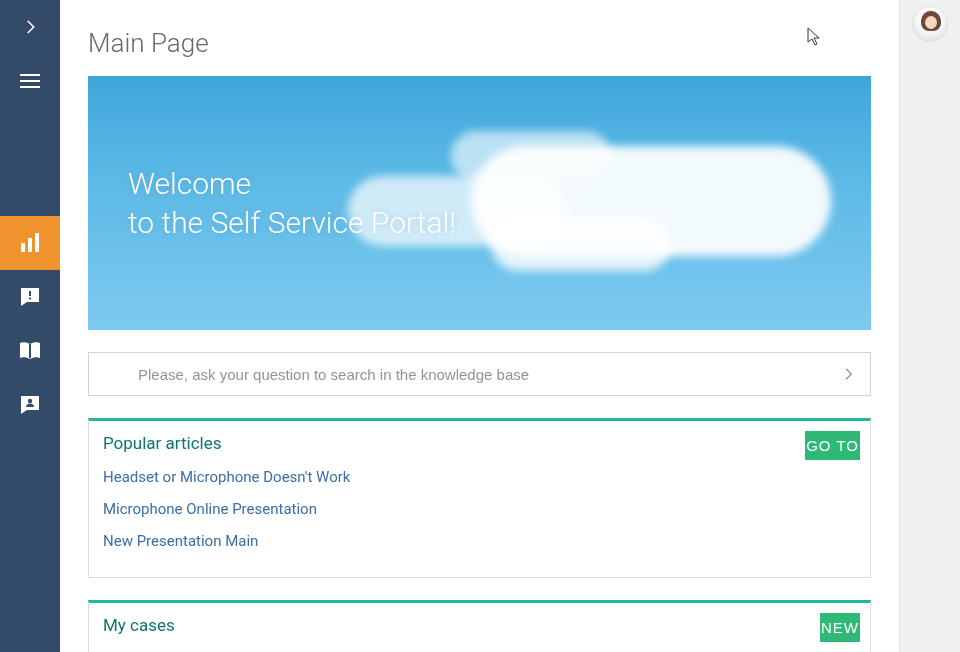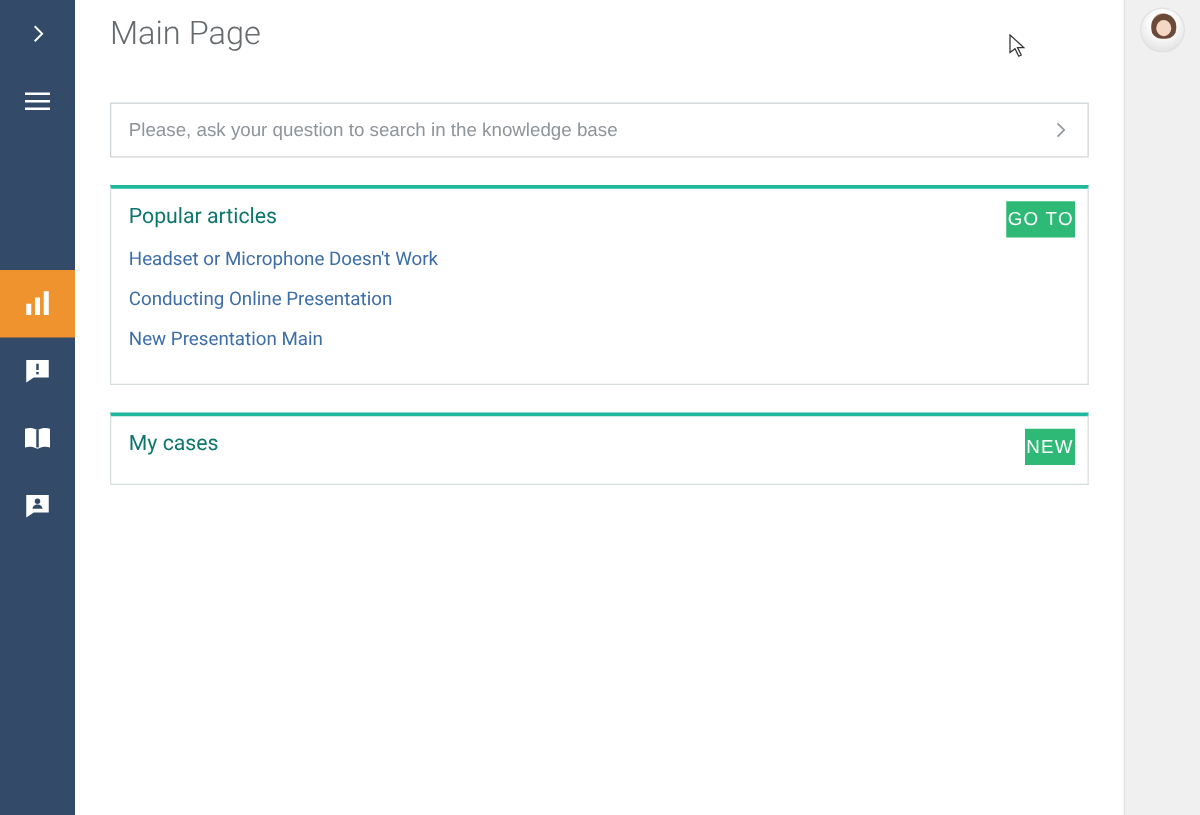--- a/index.html
+++ b/index.html
@@ -42,20 +42,21 @@
       background: #fff;
       overflow-y: auto;
       border-right: 1px solid #e0e0e0;
       padding-bottom: 20px;
     }
     .page-title {
       font-size: 26px;
       font-weight: 300;
       color: #666a6d;
       padding: 12px 28px 18px;
+      margin-top: 16px;
     }
     .content-wrap { padding: 0 28px; }
     .banner {
       width: 100%;
       height: 254px;
       background: linear-gradient(to bottom, #3fa6db 0%, #5cb9e6 40%, #7dcaf0 100%);
       position: relative;
       overflow: hidden;
     }
     .cloud {
@@ -79,20 +80,21 @@
       z-index: 2;
       text-shadow: 0 0 6px rgba(60,120,160,0.25);
     }
     .search-row {
       margin-top: 22px;
       display: flex;
       align-items: stretch;
       border: 1px solid #cfd4d8;
       background: #fff;
       height: 44px;
+      padding-left: 35px;
     }
     .search-input {
       flex: 1;
       border: none;
       outline: none;
       font-size: 15px;
       padding: 0 14px;
       color: #555;
       background: transparent;
     }
@@ -215,35 +217,45 @@
         <circle cx="12" cy="8" r="2.2" fill="#334b68"></circle>
         <path d="M8 14c0-2.2 1.8-3.5 4-3.5s4 1.3 4 3.5" fill="#334b68"></path>
       </svg>
   </div>
 </div>
 
 <div class="main">
   <div class="page-title">Main Page</div>
 
   <div class="content-wrap">
+    <div class="banner">
+      <div class="cloud c1"></div>
+      <div class="cloud c2"></div>
+      <div class="cloud c3"></div>
+      <div class="cloud c4"></div>
+      <div class="banner-text">
+        <div>Welcome</div>
+        <div>to the Self Service Portal!</div>
+      </div>
+    </div>
 
     <div class="search-row">
       <input class="search-input" type="text" placeholder="Please, ask your question to search in the knowledge base" style="">
       <div class="search-go">
         <svg viewBox="0 0 24 24" width="16" height="16" fill="none" stroke="currentColor" stroke-width="2">
             <polyline points="9 4 17 12 9 20"></polyline>
           </svg>
       </div>
     </div>
 
     <div class="panel">
       <div class="panel-title">Popular articles</div>
       <button class="panel-btn">GO TO</button>
       <a href="#" class="article-link">Headset or Microphone Doesn't Work</a>
-      <a href="#" class="article-link">Conducting Online Presentation</a>
+      <a href="#" class="article-link">Microphone Online Presentation</a>
       <a href="#" class="article-link">New Presentation Main</a>
     </div>
 
     <div class="panel" style="padding-bottom:10px;">
       <div class="panel-title">My cases</div>
       <button class="panel-btn">NEW</button>
     </div>
   </div>
 </div>
 

